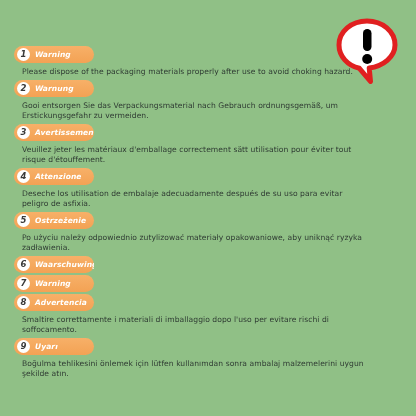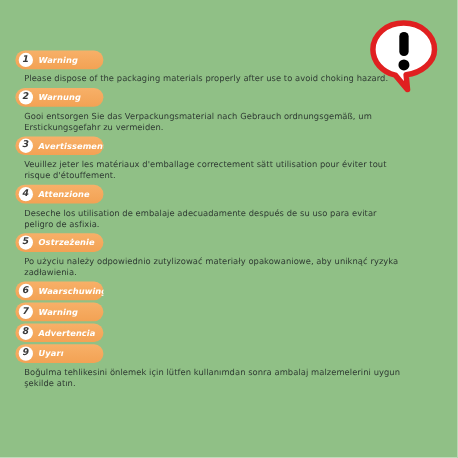--- a/index.html
+++ b/index.html
@@ -160,20 +160,21 @@
         <span class="badge-num">7</span>
         <span class="badge-label">Warning</span>
       </div>
     </div>
 
     <div class="warning-item">
       <div class="badge">
         <span class="badge-num">8</span>
         <span class="badge-label">Advertencia</span>
       </div>
+      <div class="warning-text">Smaltire correttamente i materiali di imballaggio dopo l'uso per evitare rischi di soffocamento.</div>
     </div>
 
     <div class="warning-item">
       <div class="badge">
         <span class="badge-num">9</span>
         <span class="badge-label">Uyarı</span>
       </div>
       <div class="warning-text">Boğulma tehlikesini önlemek için lütfen kullanımdan sonra ambalaj malzemelerini uygun şekilde atın.</div>
     </div>
 

